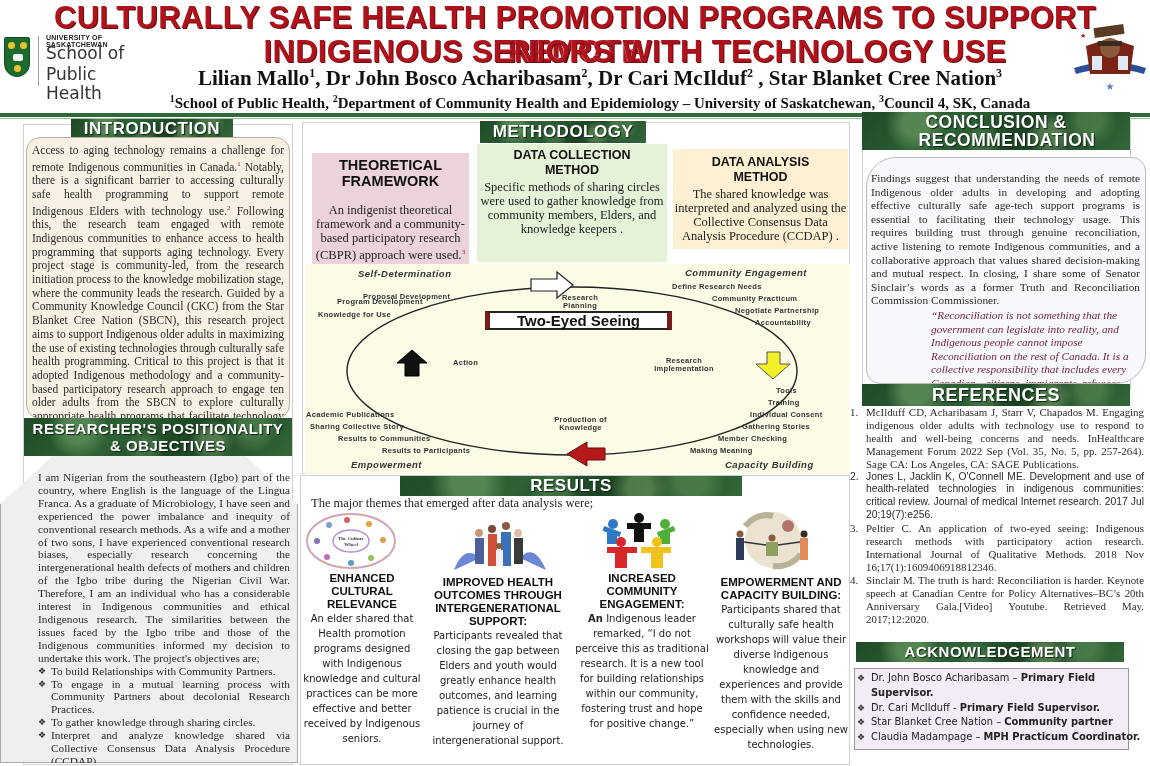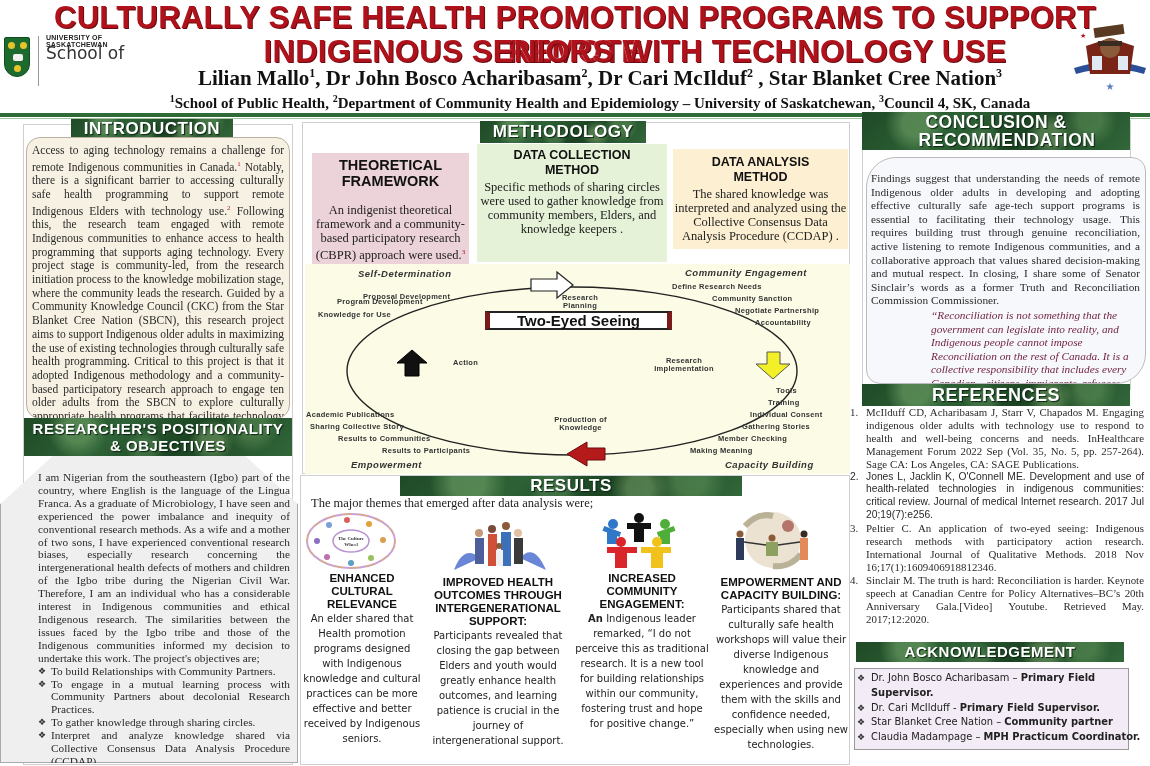--- a/index.html
+++ b/index.html
@@ -118,20 +118,21 @@
 <div class="usask-logo">
   <div class="crest">
     <span class="sheaf" style="left:3px;top:4px"></span>
       <span class="sheaf" style="left:15px;top:4px"></span>
     <span class="book"></span>
     <span class="sheaf" style="left:9px;top:27px"></span>
   </div>
   <div class="logo-divider"></div>
   <div class="logo-small">UNIVERSITY OF SASKATCHEWAN</div>
   <div class="logo-big l1">School of</div>
+  <div class="logo-big l2">Public Health</div>
 </div>
 
 <svg class="nation-logo" viewBox="0 0 76 78">
   <path d="M2 52 Q38 40 74 52 L72 58 Q38 48 4 58 Z" fill="#2c4f9a"></path>
   <rect x="22" y="10" width="30" height="10" fill="#5a3a22" transform="rotate(-8 37 15)"></rect>
   <path d="M14 30 L38 22 L62 30 L58 58 L18 58 Z" fill="#7a2418"></path>
   <circle cx="38" cy="32" r="10" fill="#8a5a3a"></circle>
   <rect x="26" y="25" width="24" height="5" fill="#3a2a20"></rect>
   <rect x="20" y="40" width="10" height="14" fill="#dfe8f3"></rect>
   <rect x="46" y="40" width="10" height="14" fill="#dfe8f3"></rect>
@@ -202,21 +203,21 @@
     <polygon points="100,112 100,99 92,99 107,86 122,99 114,99 114,112" fill="#111" stroke="#000" stroke-width="1"></polygon>
   </svg>
 
   <div class="dg ital" style="left:53px;top:4px;">Self-Determination</div>
   <div class="dg" style="left:58px;top:28px;">Proposal Development</div>
   <div class="dg" style="left:32px;top:33px;">Program Development</div>
   <div class="dg" style="left:13px;top:46px;">Knowledge for Use</div>
 
   <div class="dg ital" style="left:380px;top:3px;">Community Engagement</div>
   <div class="dg" style="left:367px;top:18px;">Define Research Needs</div>
-  <div class="dg" style="left:407px;top:30px;">Community Sanction</div>
+  <div class="dg" style="left:407px;top:30px;">Community Practicum</div>
   <div class="dg" style="left:430px;top:42px;">Negotiate Partnership</div>
   <div class="dg" style="left:450px;top:54px;">Accountability</div>
 
   <div class="dg" style="left:471px;top:122px;">Tools</div>
   <div class="dg" style="left:463px;top:134px;">Training</div>
   <div class="dg" style="left:445px;top:146px;">Individual Consent</div>
   <div class="dg" style="left:437px;top:158px;">Gathering Stories</div>
   <div class="dg" style="left:413px;top:170px;">Member Checking</div>
   <div class="dg" style="left:385px;top:182px;">Making Meaning</div>
   <div class="dg ital" style="left:420px;top:195px;">Capacity Building</div>

